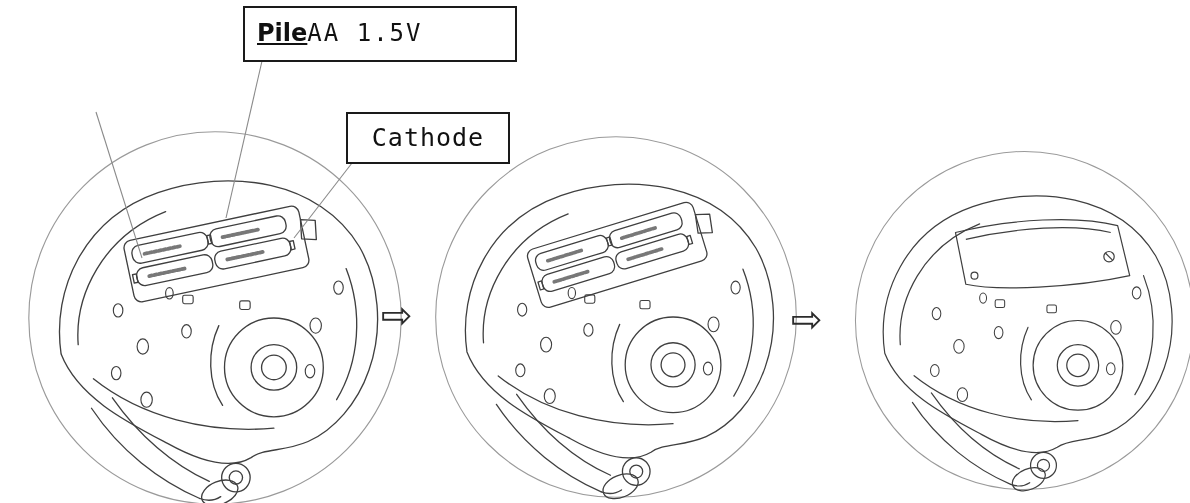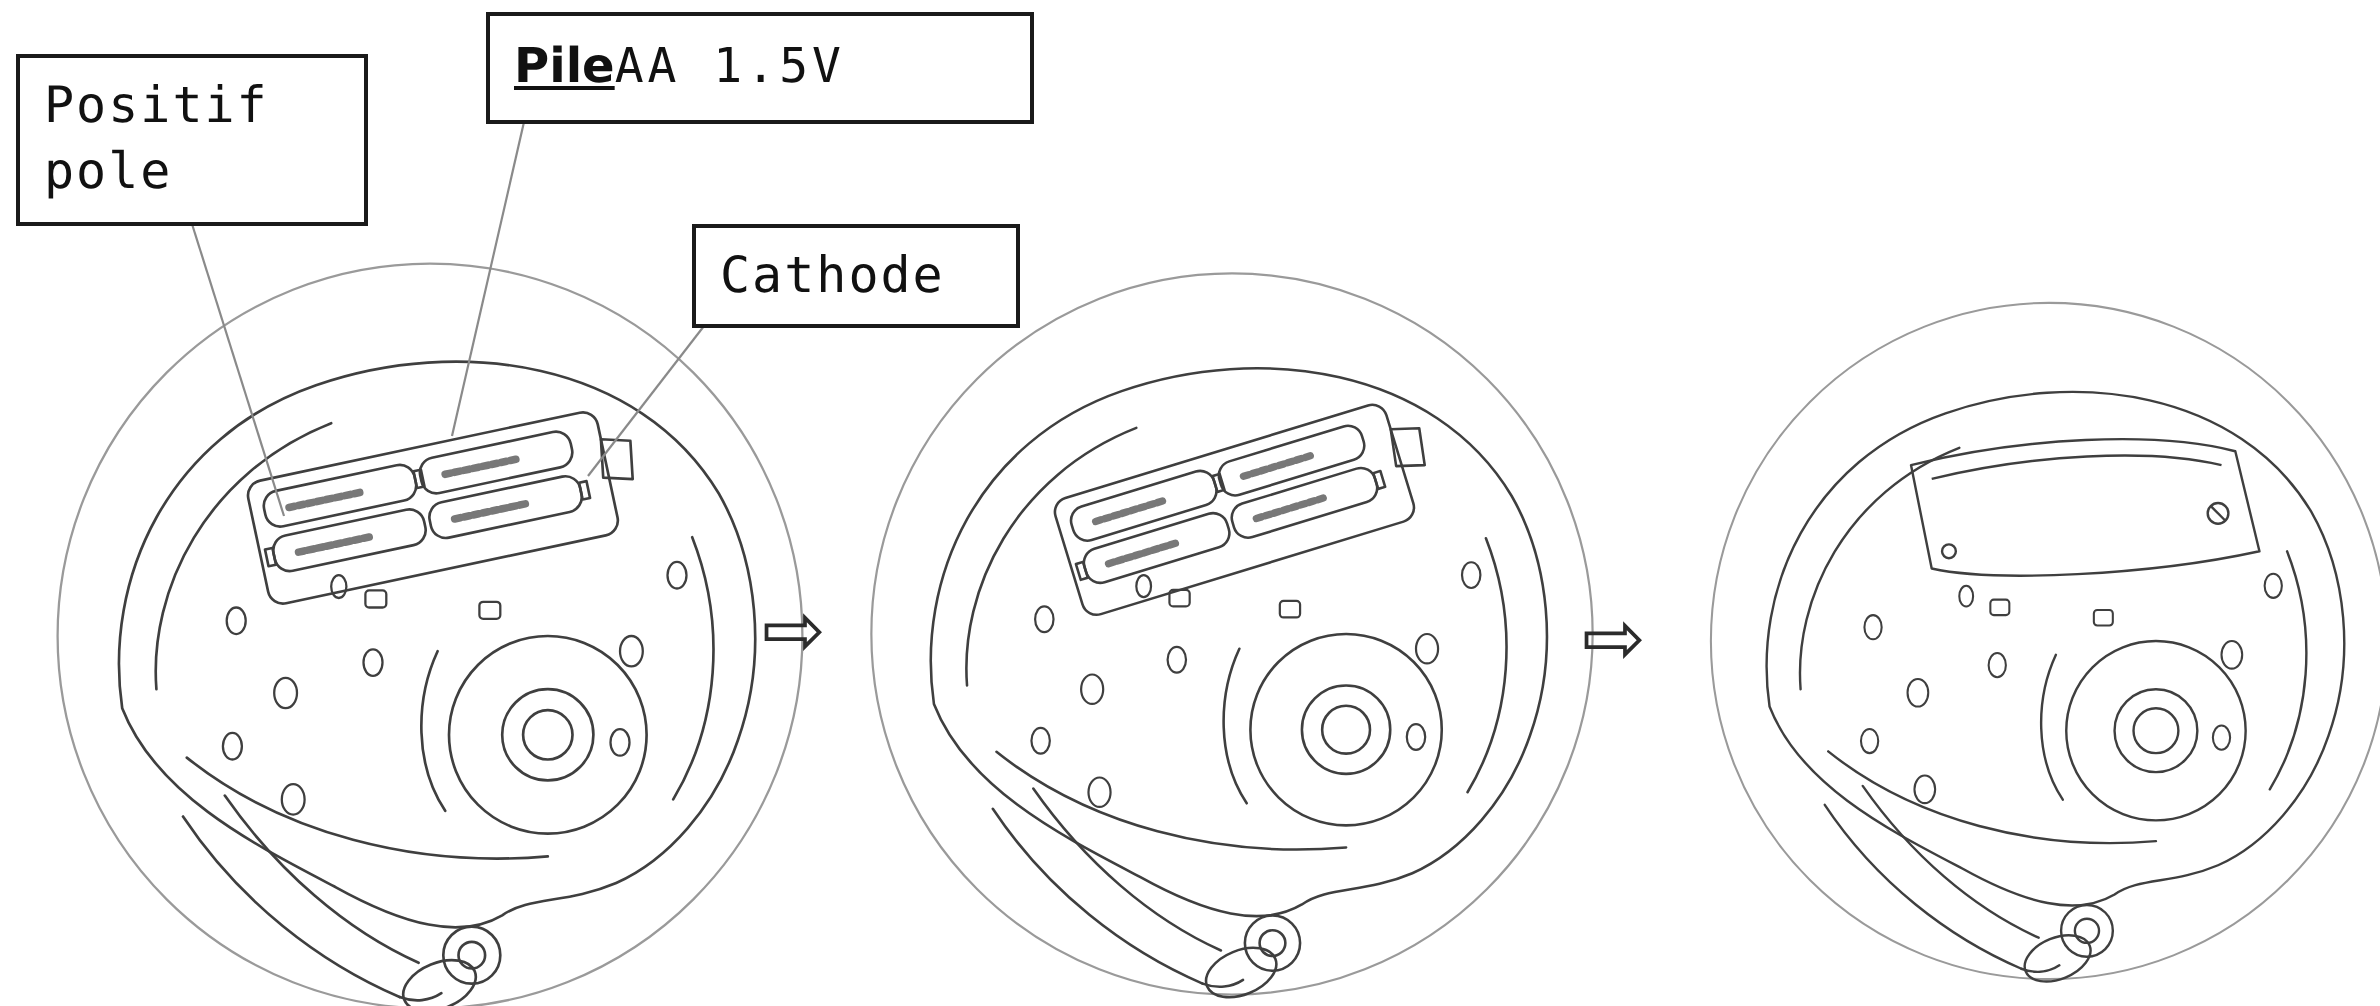--- a/index.html
+++ b/index.html
@@ -27,21 +27,21 @@
   #label-positive {
     left: 8px; top: 27px; width: 176px; height: 86px;
     align-items: flex-start; padding-top: 8px;
   }
   #label-pile {
     left: 243px; top: 6px; width: 274px; height: 56px;
     font-size: 24px;
   }
   #label-cathode {
     left: 346px; top: 112px; width: 164px; height: 52px;
-    justify-content: flex-start;
+    justify-content: center;
   }
   .pile-bold { font-family: "DejaVu Sans", sans-serif; font-weight: 700; letter-spacing: 0; text-decoration: underline; }
   .pile-rest { letter-spacing: 2px; }
 
   .arrow {
     position: absolute;
     font-family: "DejaVu Sans", sans-serif;
     font-size: 38px;
     color: #2b2b2b;
     line-height: 1;
@@ -147,23 +147,20 @@
       <use href="#lid" width="400" height="400"></use>
     </g>
 
     <g stroke="#8a8a8a" stroke-width="1.1">
       <line x1="96" y1="112" x2="142" y2="258"></line>
       <line x1="262" y1="61" x2="226" y2="218"></line>
       <line x1="352" y1="163" x2="294" y2="238"></line>
     </g>
   </svg>
 
-  <div class="label-box" id="label-positive">
-    <span>Positif pole</span>
-  </div>
 
   <div class="label-box" id="label-pile">
     <span class="pile-bold">Pile</span>
     <span class="pile-rest">AA 1.5V</span>
   </div>
 
   <div class="label-box" id="label-cathode">
     <span>Cathode</span>
   </div>
 

